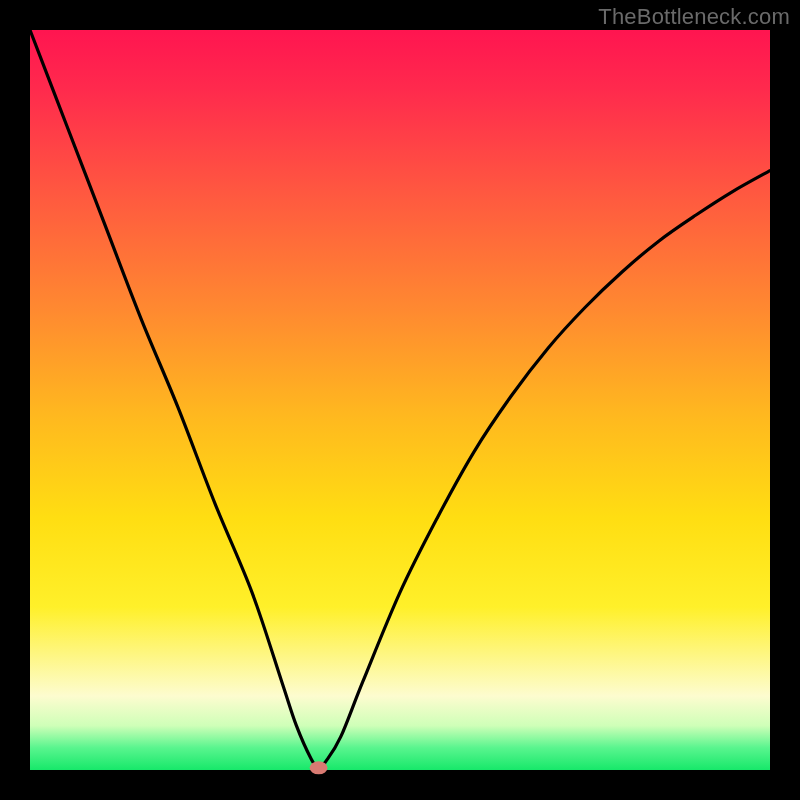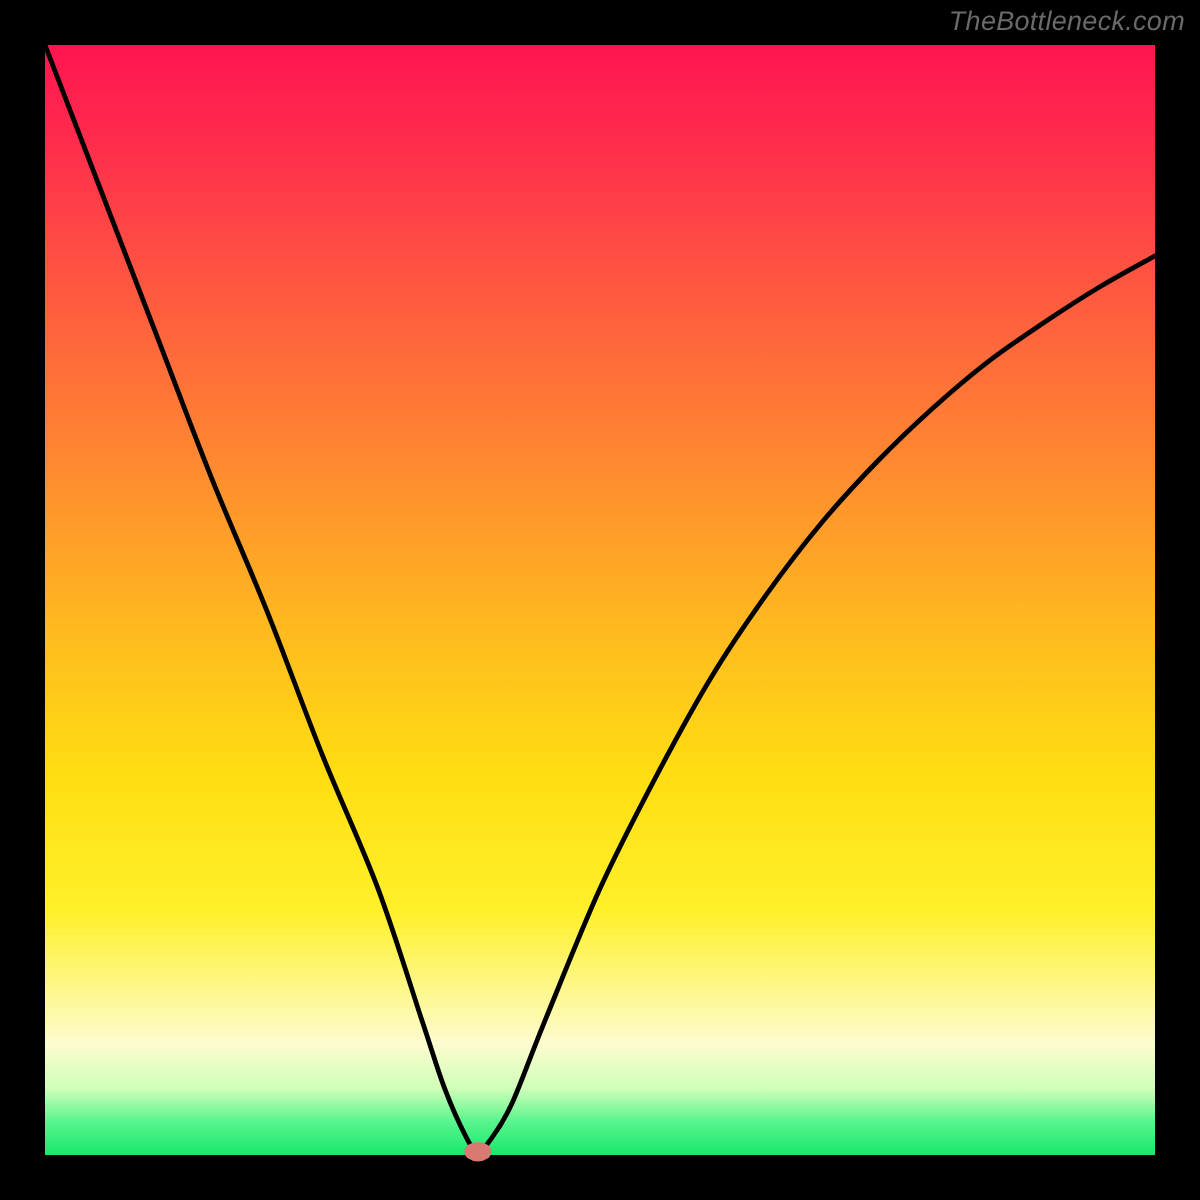--- a/index.html
+++ b/index.html
@@ -39,24 +39,23 @@
       #cfffb8 94%,
       #59f58e 97%,
       #17e86a 100%
     );
   }
   .watermark {
     position: absolute;
     top: 4px;
     right: 10px;
     color: #6a6a6a;
-    font-size: 18px;
+    font-size: 22px;
     letter-spacing: 0.2px;
     user-select: none;
-    font-style: italic;
   }
   svg.curve {
     position: absolute;
     left: 0;
     top: 0;
     width: 740px;
     height: 740px;
     overflow: visible;
   }
   .marker {

